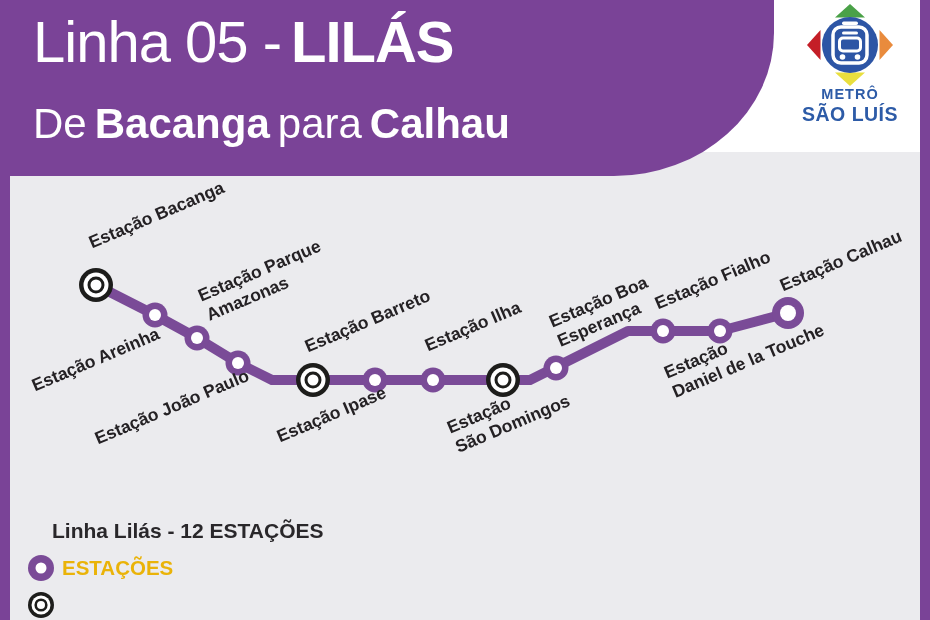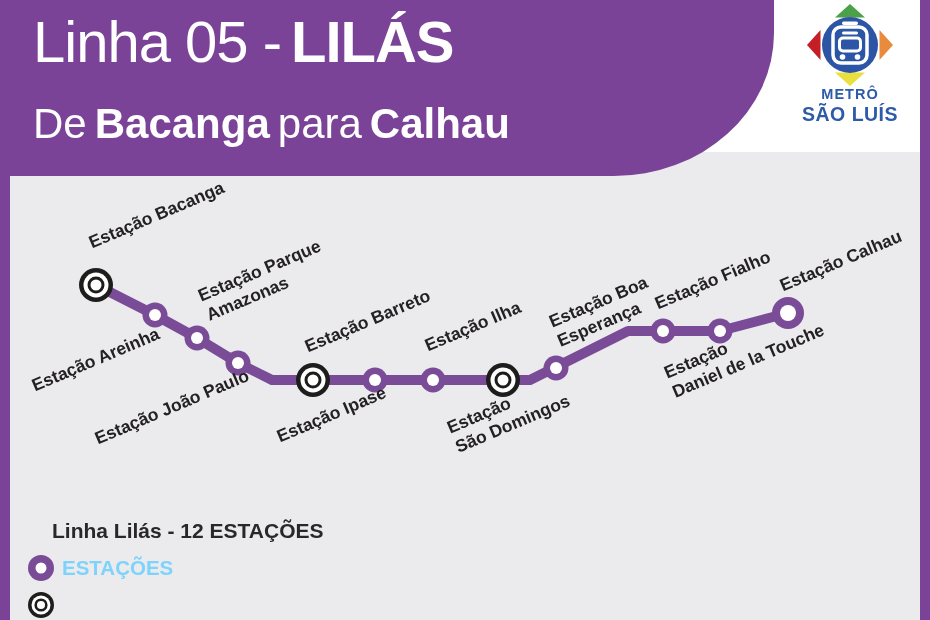--- a/index.html
+++ b/index.html
@@ -55,21 +55,21 @@
   }
   .o-lc { transform-origin:left center; }
   .o-lt { transform-origin:left top; }
 
   .legend-title {
     position:absolute; left:30px; top:519px; z-index:6;
     font-size:21px; font-weight:700; color:#29272a;margin-left:22px;
   }
   .legend-marker { position:absolute; z-index:6; }
   .legend-label {
-    position:absolute; z-index:6; font-size:20.5px; font-weight:700; color:#7dd3fc;
+    position:absolute; z-index:6; font-size:20.5px; font-weight:700; color:#eab308;
   }
 </style>
 </head>
 <body>
 
 <div class="page">
 
   <div class="map-panel"></div>
 
   <div class="logo-panel">

